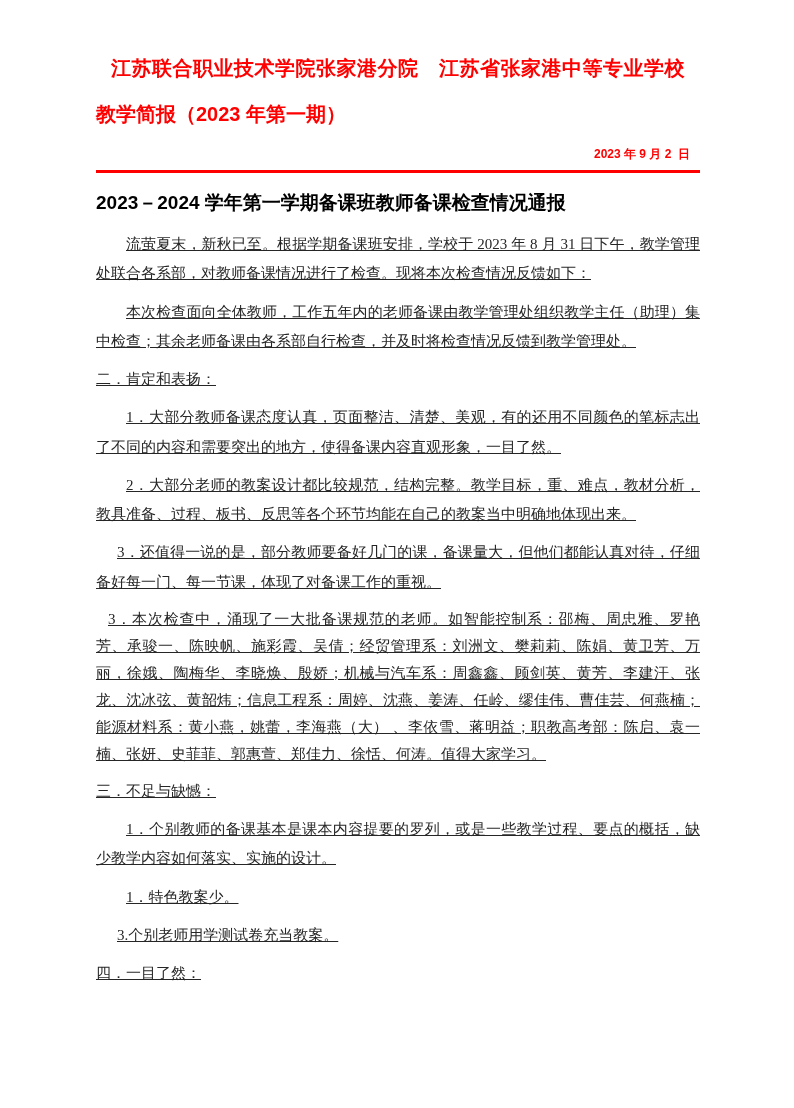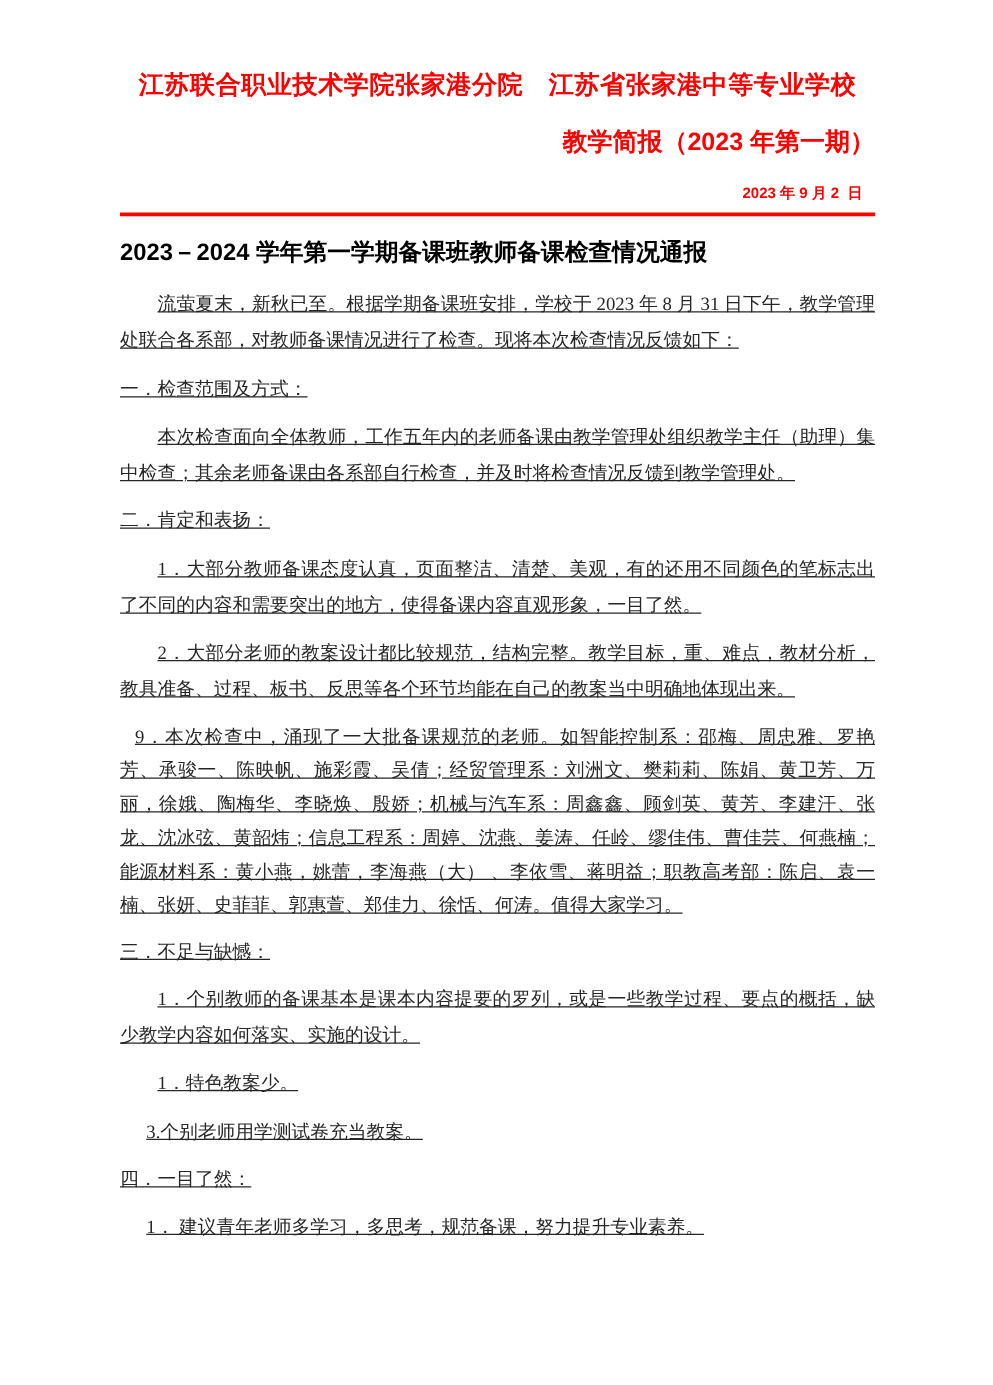--- a/index.html
+++ b/index.html
@@ -27,21 +27,21 @@
     text-align: center;
     color: #ff0000;
     font-family: "Liberation Sans", "DejaVu Sans", sans-serif;
     font-weight: bold;
     font-size: 20px;
     line-height: 28px;
     margin-bottom: 18px;
     letter-spacing: 0.5px;
   }
   .bulletin-line {
-    text-align: right;
+    text-align: left;
     color: #ff0000;
     font-family: "Liberation Sans", "DejaVu Sans", sans-serif;
     font-weight: bold;
     font-size: 20px;
     line-height: 28px;
     margin-bottom: 14px;
   }
   .date-line {
     text-align: right;
     color: #ff0000;
@@ -91,29 +91,28 @@
   <div class="bulletin-line">教学简报（2023 年第一期）</div>
 
   <div class="date-line">2023 年 9 月 2  日</div>
 
   <hr class="red-rule">
 
   <div class="doc-title">2023－2024 学年第一学期备课班教师备课检查情况通报</div>
 
   <p class="para indent">流萤夏末，新秋已至。根据学期备课班安排，学校于 2023 年 8 月 31 日下午，教学管理处联合各系部，对教师备课情况进行了检查。现将本次检查情况反馈如下：</p>
 
-  <div class="sec-heading">一．检查范围及方式：</div>
   <p class="para indent">本次检查面向全体教师，工作五年内的老师备课由教学管理处组织教学主任（助理）集中检查；其余老师备课由各系部自行检查，并及时将检查情况反馈到教学管理处。</p>
 
   <div class="sec-heading">二．肯定和表扬：</div>
   <p class="para indent">1．大部分教师备课态度认真，页面整洁、清楚、美观，有的还用不同颜色的笔标志出了不同的内容和需要突出的地方，使得备课内容直观形象，一目了然。</p>
   <p class="para indent">2．大部分老师的教案设计都比较规范，结构完整。教学目标，重、难点，教材分析，教具准备、过程、板书、反思等各个环节均能在自己的教案当中明确地体现出来。</p>
-  <p class="para indent-xs dense">9．本次检查中，涌现了一大批备课规范的老师。如智能控制系：邵梅、周忠雅、罗艳芳、承骏一、陈映帆、施彩霞、吴倩；经贸管理系：刘洲文、樊莉莉、陈娟、黄卫芳、万丽，徐娥、陶梅华、李晓焕、殷娇；机械与汽车系：周鑫鑫、顾剑英、黄芳、李建汗、张龙、沈冰弦、黄韶炜；信息工程系：周婷、沈燕、姜涛、任岭、缪佳伟、曹佳芸、何燕楠；能源材料系：黄小燕，姚蕾，李海燕（大） 、李依雪、蒋明益；职教高考部：陈启、袁一楠、张妍、史菲菲、郭惠萱、郑佳力、徐恬、何涛。值得大家学习。</p>
+  <p class="para indent-sm">3．还值得一说的是，部分教师要备好几门的课，备课量大，但他们都能认真对待，仔细备好每一门、每一节课，体现了对备课工作的重视。</p>
+  <p class="para indent-xs dense">3．本次检查中，涌现了一大批备课规范的老师。如智能控制系：邵梅、周忠雅、罗艳芳、承骏一、陈映帆、施彩霞、吴倩；经贸管理系：刘洲文、樊莉莉、陈娟、黄卫芳、万丽，徐娥、陶梅华、李晓焕、殷娇；机械与汽车系：周鑫鑫、顾剑英、黄芳、李建汗、张龙、沈冰弦、黄韶炜；信息工程系：周婷、沈燕、姜涛、任岭、缪佳伟、曹佳芸、何燕楠；能源材料系：黄小燕，姚蕾，李海燕（大） 、李依雪、蒋明益；职教高考部：陈启、袁一楠、张妍、史菲菲、郭惠萱、郑佳力、徐恬、何涛。值得大家学习。</p>
 
   <div class="sec-heading">三．不足与缺憾：</div>
   <p class="para indent">1．个别教师的备课基本是课本内容提要的罗列，或是一些教学过程、要点的概括，缺少教学内容如何落实、实施的设计。</p>
   <p class="para indent">1．特色教案少。</p>
   <p class="para indent-sm">3.个别老师用学测试卷充当教案。</p>
 
   <div class="sec-heading">四．一目了然：</div>
-  <p class="para indent-sm">1． 建议青年老师多学习，多思考，规范备课，努力提升专业素养。</p>
 
 </div>
 
 </body></html>

